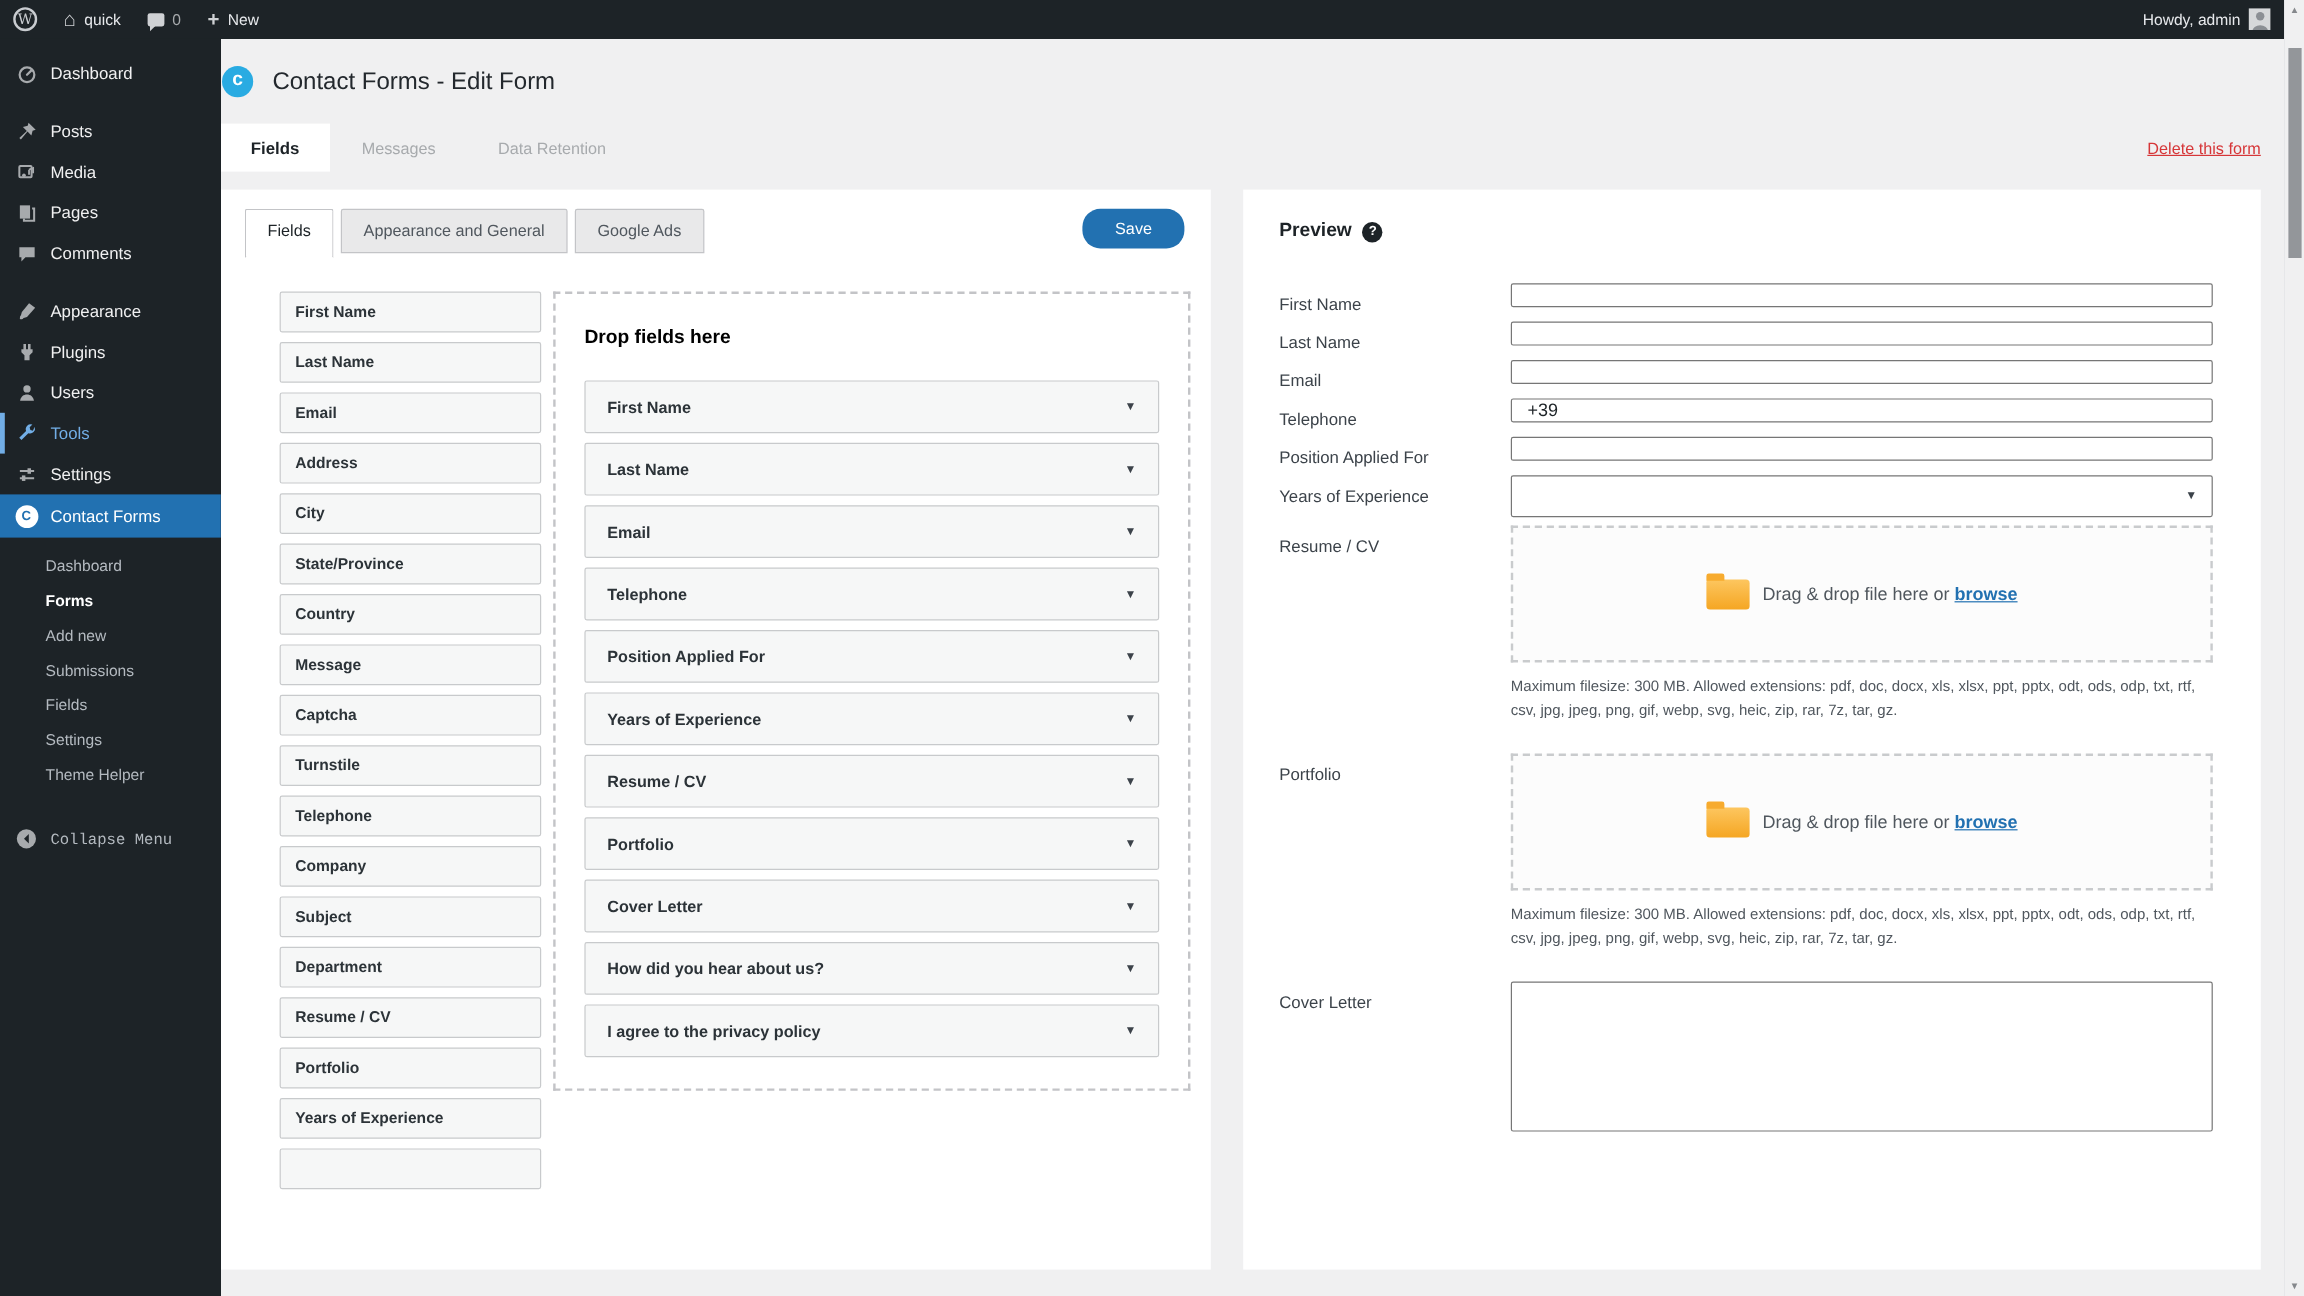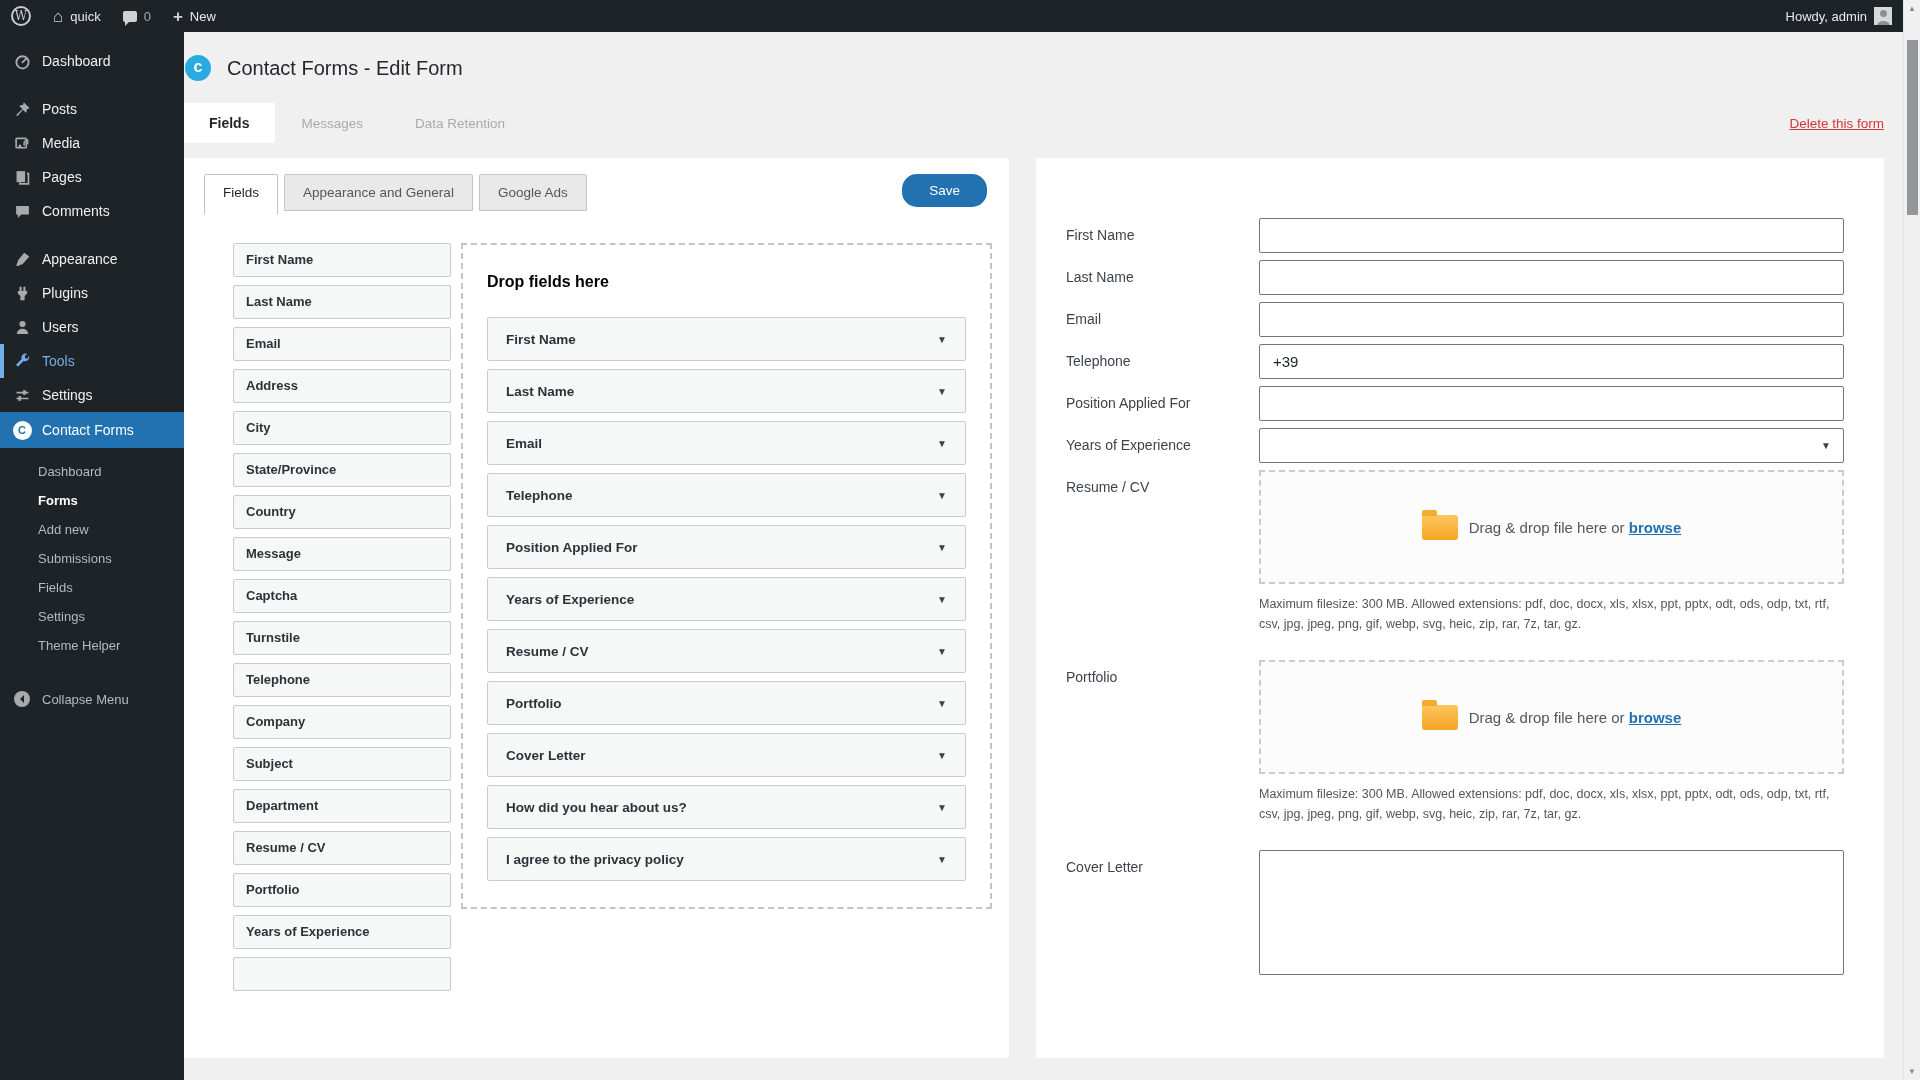--- a/index.html
+++ b/index.html
@@ -90,21 +90,21 @@
 
   
   .preview-head { display:flex; align-items:center; gap:9px; }
   .preview-title { font-size:16px; font-weight:bold; color:#1d2327; }
   .help-icon { width:17px; height:17px; border-radius:50%; background:#1d2327; color:#fff; display:flex; align-items:center; justify-content:center; font-size:11px; font-weight:bold; }
   .help-icon::before { content:"?"; }
   .prev-rows { margin-top:34px; }
   .prow { display:flex; margin-bottom:7px; }
   .prow-file { margin-bottom:12px; }
   .plabel { width:193px; flex:none; font-size:14px; color:#3c434a; padding-top:9px; }
-  .pinput { flex:1; height:35px; border:1px solid #767676; border-radius:2px; background:#fff; font-size:15px; color:#1d2327; padding:0 13px; font-family:inherit; }
+  .pinput { flex:1; height:20px; border:1px solid #767676; border-radius:2px; background:#fff; font-size:15px; color:#1d2327; padding:0 13px; font-family:inherit; }
   .pselect-wrap { flex:1; position:relative; }
   .pselect { width:100%; height:35px; border:1px solid #767676; border-radius:2px; background:#fff; }
   .select-caret { position:absolute; right:13px; top:12px; font-size:10px; color:#3c434a; }
   .select-caret::before { content:"▼"; }
   .pfile-col { flex:1; }
   .filebox { border:2px dashed #c9cbcd; background:#fcfcfc; height:114px; display:flex; flex-direction:row; align-items:center; justify-content:center; gap:11px; }
   .folder-icon { position:relative; width:36px; height:25px; background:linear-gradient(#fdc65f,#f5a623); border-radius:2px 3px 3px 3px; }
   .folder-icon::before { content:""; position:absolute; top:-5px; left:0; width:15px; height:6px; background:#f7ab2e; border-radius:2px 2px 0 0; }
   .file-text { font-size:15px; color:#50575e; }
   .browse-link { color:#2271b1; font-weight:bold; text-decoration:underline; cursor:pointer; }
@@ -247,21 +247,21 @@
     <div class="submenu">
       <div class="submenu-item">Dashboard</div>
       <div class="submenu-item current">Forms</div>
       <div class="submenu-item">Add new</div>
       <div class="submenu-item">Submissions</div>
       <div class="submenu-item">Fields</div>
       <div class="submenu-item">Settings</div>
       <div class="submenu-item">Theme Helper</div>
     </div>
 
-    <div class="menu-item collapse-row" style="font-size:13px;color:#b4bac0;">
+    <div class="menu-item collapse-row" style="font-size:13px;color:#b4bac0;font-family:Liberation Mono, monospace;">
       <span class="mi-icon">
           <span class="collapse-circle"></span>
         </span>
       <span>Collapse Menu</span>
     </div>
   </div>
 </div>
 
 <div class="main">
 
@@ -358,20 +358,24 @@
             <div class="dz-item">
                 <span>I agree to the privacy policy</span>
                 <span class="dz-caret"></span>
               </div>
           </div>
         </div>
       </div>
     </div>
 
     <div class="card-right">
+      <div class="preview-head">
+        <span class="preview-title">Preview</span>
+        <span class="help-icon"></span>
+      </div>
 
       <div class="prev-rows">
         <div class="prow">
           <div class="plabel">First Name</div>
           <input class="pinput" type="text" value="" style="">
         </div>
         <div class="prow">
           <div class="plabel">Last Name</div>
           <input class="pinput" type="text" value="" style="">
         </div>

